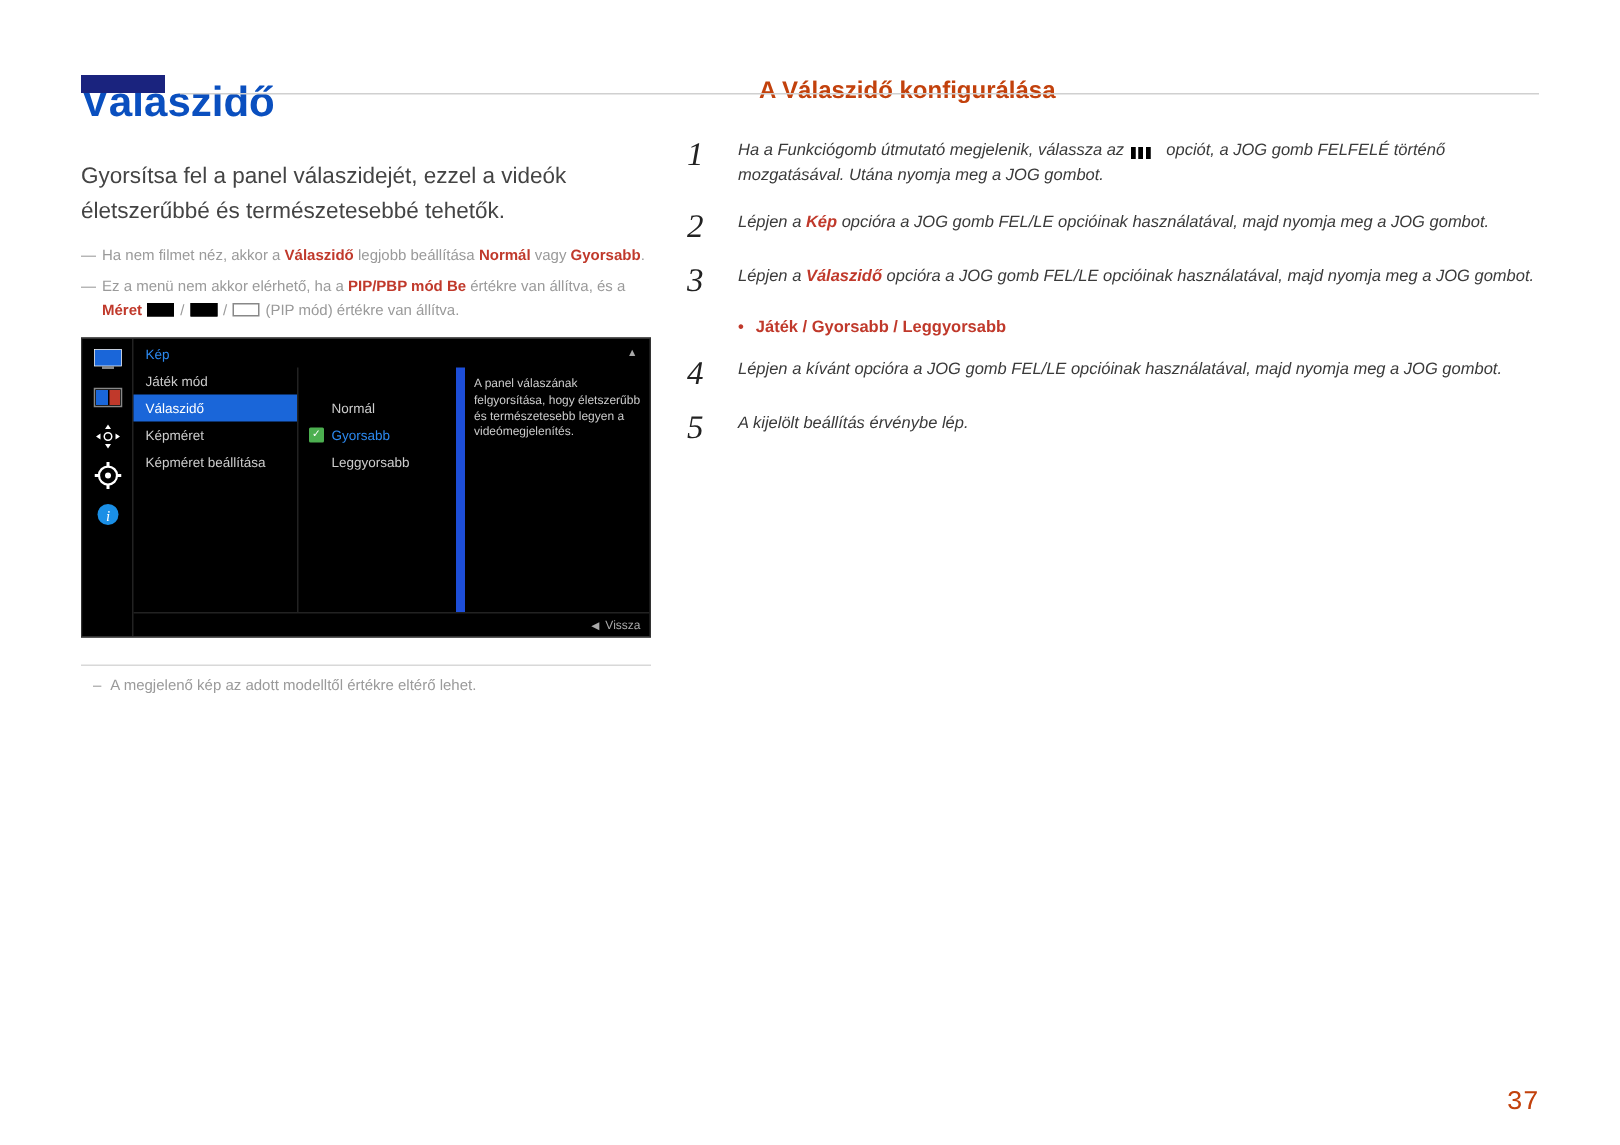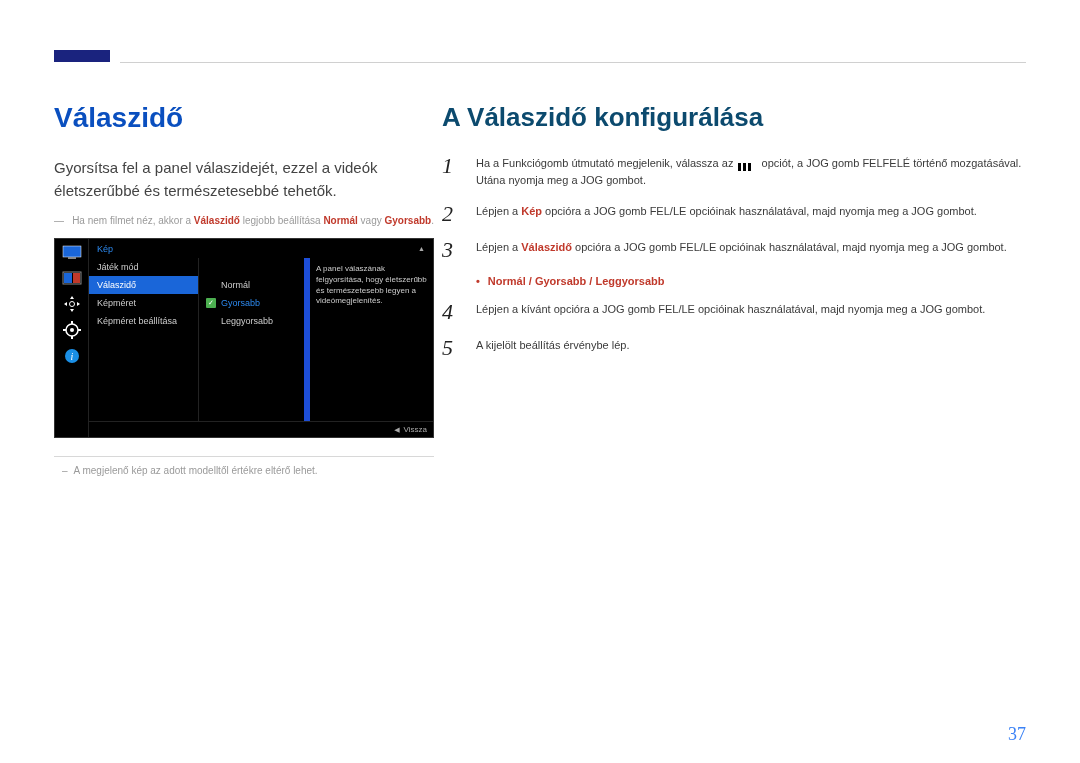--- a/index.html
+++ b/index.html
@@ -18,51 +18,51 @@
     width: 56px; height: 12px;
     background: #1a237e;
   }
   .topline {
     position: absolute;
     top: 62px; left: 120px; right: 54px;
     border-top: 1px solid #d0d0d0;
   }
   .content {
     display: flex;
-    gap: 8px;
-    padding-top: 102px;
+    gap: 24px;
+    padding-top: 52px;
   }
   .col-left { width: 380px; }
   .col-right { flex: 1; }
   h1.heading {
     font-size: 28px;
     font-weight: 600;
     color: #0a4fbf;
     margin-bottom: 22px;
   }
   h2.heading {
-    font-size: 26px;
+    font-size: 16px;
     font-weight: 600;
-    color: #0c4a6e;
+    color: #c2410c;
     margin-bottom: 22px;
+    margin-left: 48px;
   }
   .para {
     font-size: 15px;
     line-height: 1.55;
     color: #444;
     margin-bottom: 10px;
   }
   .note {
     font-size: 10px;
     color: #9a9a9a;
     line-height: 1.55;
     margin-bottom: 6px;
     position: relative;
     padding-left: 14px;
-    text-align: right;
   }
   .note::before {
     content: "―";
     position: absolute;
     left: 0;
     top: 0;
     color: #9a9a9a;
     font-size: 10px;
   }
   .red { color: #c0392b; font-weight: 600; }
@@ -181,20 +181,21 @@
     font-style: italic;
     color: #222;
     width: 18px;
     line-height: 1;
   }
   .step-body {
     font-size: 11px;
     line-height: 1.55;
     color: #3a3a3a;
     flex:1;
+    font-style:italic;
   }
   .step-body .red { font-weight:600; }
   .bullet {
     display:flex;
     gap:8px;
     font-size: 11px;
     color:#c0392b;
     font-weight:600;
     margin: 4px 0 14px 34px;
   }
@@ -210,40 +211,47 @@
     width:3px;height:8px;
     background:#000;
     margin:0 1px;
     border:1px solid #000;
   }
   .page-num {
     position:absolute;
     right:54px;
     bottom:18px;
     font-size:18px;
-    color:#3b82f6;
-    font-family: Liberation Serif, serif;
+    color:#c2410c;
+    font-family: Liberation Mono, monospace;
   }
 </style>
 </head>
 <body>
 
 <div class="topbar"></div>
 <div class="topline"></div>
 
 <div class="page content">
 
   <div class="col-left">
     <h1 class="heading">Válaszidő</h1>
     <p class="para">Gyorsítsa fel a panel válaszidejét, ezzel a videók életszerűbbé és természetesebbé tehetők.</p>
 
     <p class="note">
       <span>Ha nem filmet néz, akkor a </span><span class="red">Válaszidő</span><span> legjobb beállítása </span><span class="red">Normál</span><span> vagy </span><span class="red">Gyorsabb</span><span>.</span>
     </p>
 
+    <p class="note">
+      <span>Ez a menü nem akkor elérhető, ha a </span><span class="red">PIP/PBP mód Be</span><span> értékre van állítva, és a </span><span class="red">Méret</span>
+      <span class="icon-rect black"></span> /
+      <span class="icon-rect black"></span> /
+      <span class="icon-rect"></span>
+      <span> (PIP mód) értékre van állítva.</span>
+    </p>
 
     <div class="osd">
       <div class="osd-body">
         <div class="osd-sidebar">
           <div class="osd-ic">
             <svg width="20" height="14" viewBox="0 0 20 14">
                 <rect x="1" y="1" width="18" height="11" fill="#1a66d9" stroke="#fff" stroke-width="0.5"></rect>
                 <rect x="6" y="12" width="8" height="2" fill="#888"></rect>
               </svg>
           </div>
@@ -331,21 +339,21 @@
 
       <div class="step">
         <div class="step-num">3</div>
         <div class="step-body">
           <span>Lépjen a </span><span class="red">Válaszidő</span><span> opcióra a JOG gomb FEL/LE opcióinak használatával, majd nyomja meg a JOG gombot.</span>
         </div>
       </div>
 
       <div class="bullet">
         <span class="mark">•</span>
-        <span>Normál / Gyorsabb / Leggyorsabb</span>
+        <span>Játék / Gyorsabb / Leggyorsabb</span>
       </div>
 
       <div class="step">
         <div class="step-num">4</div>
         <div class="step-body">Lépjen a kívánt opcióra a JOG gomb FEL/LE opcióinak használatával, majd nyomja meg a JOG gombot.</div>
       </div>
 
       <div class="step">
         <div class="step-num">5</div>
         <div class="step-body">A kijelölt beállítás érvénybe lép.</div>

